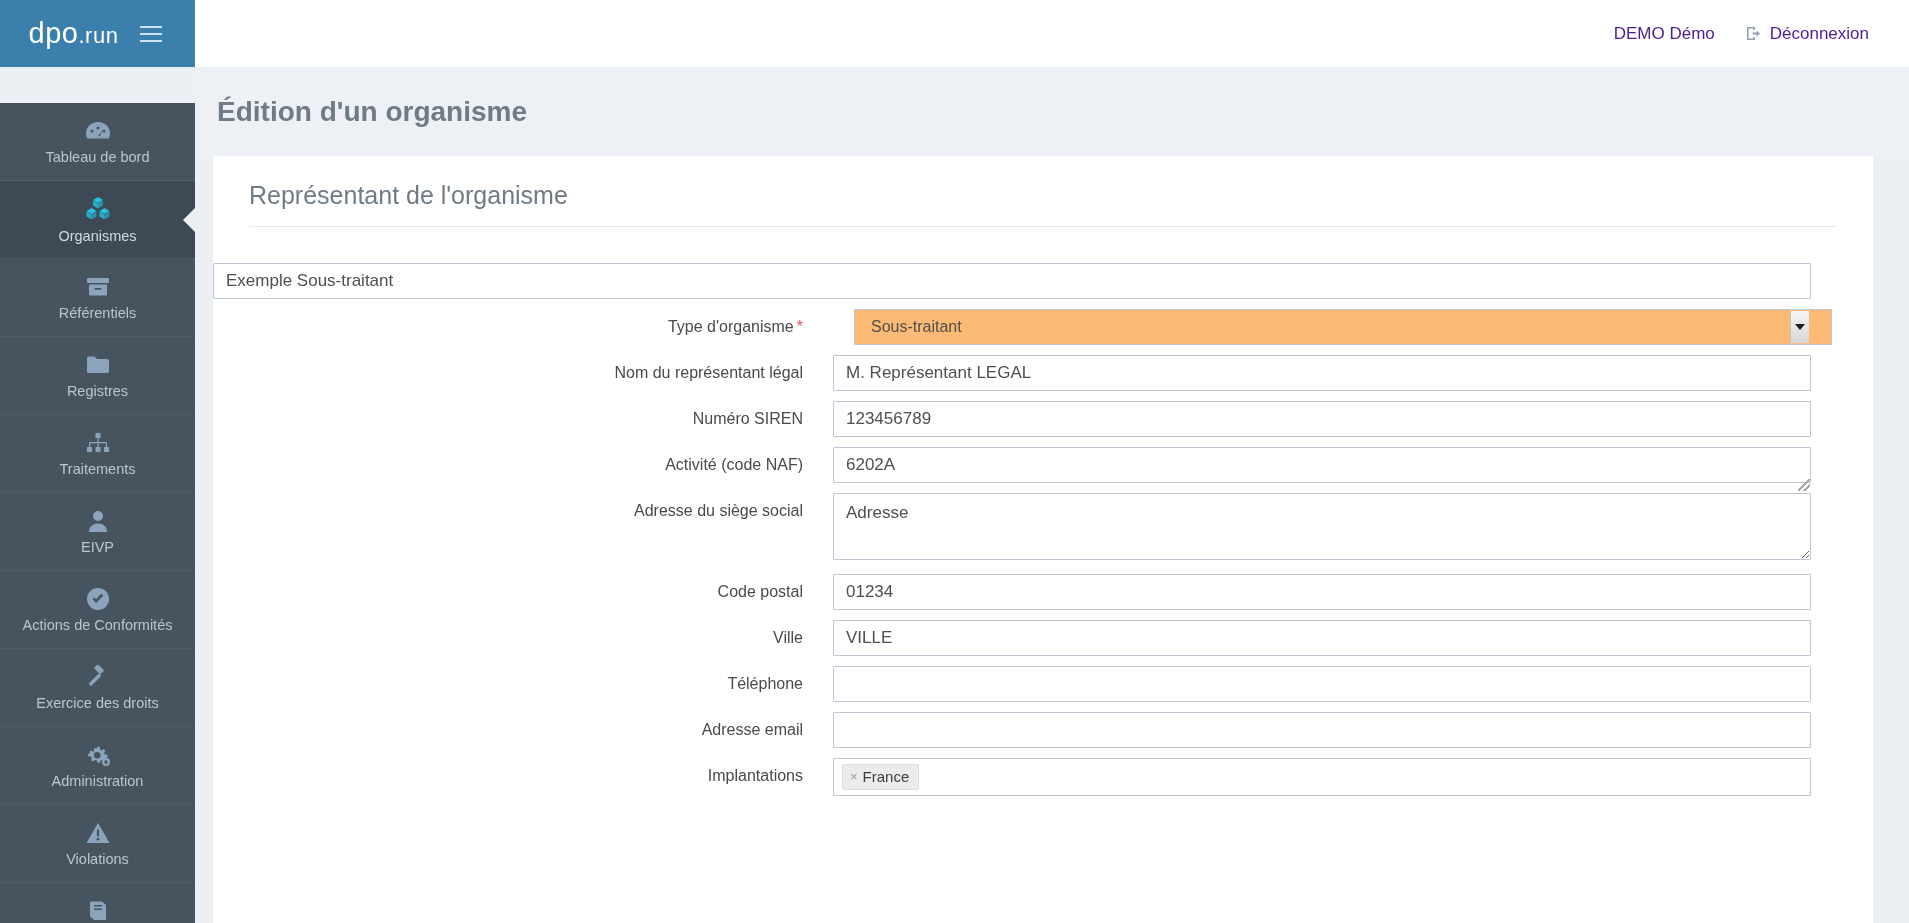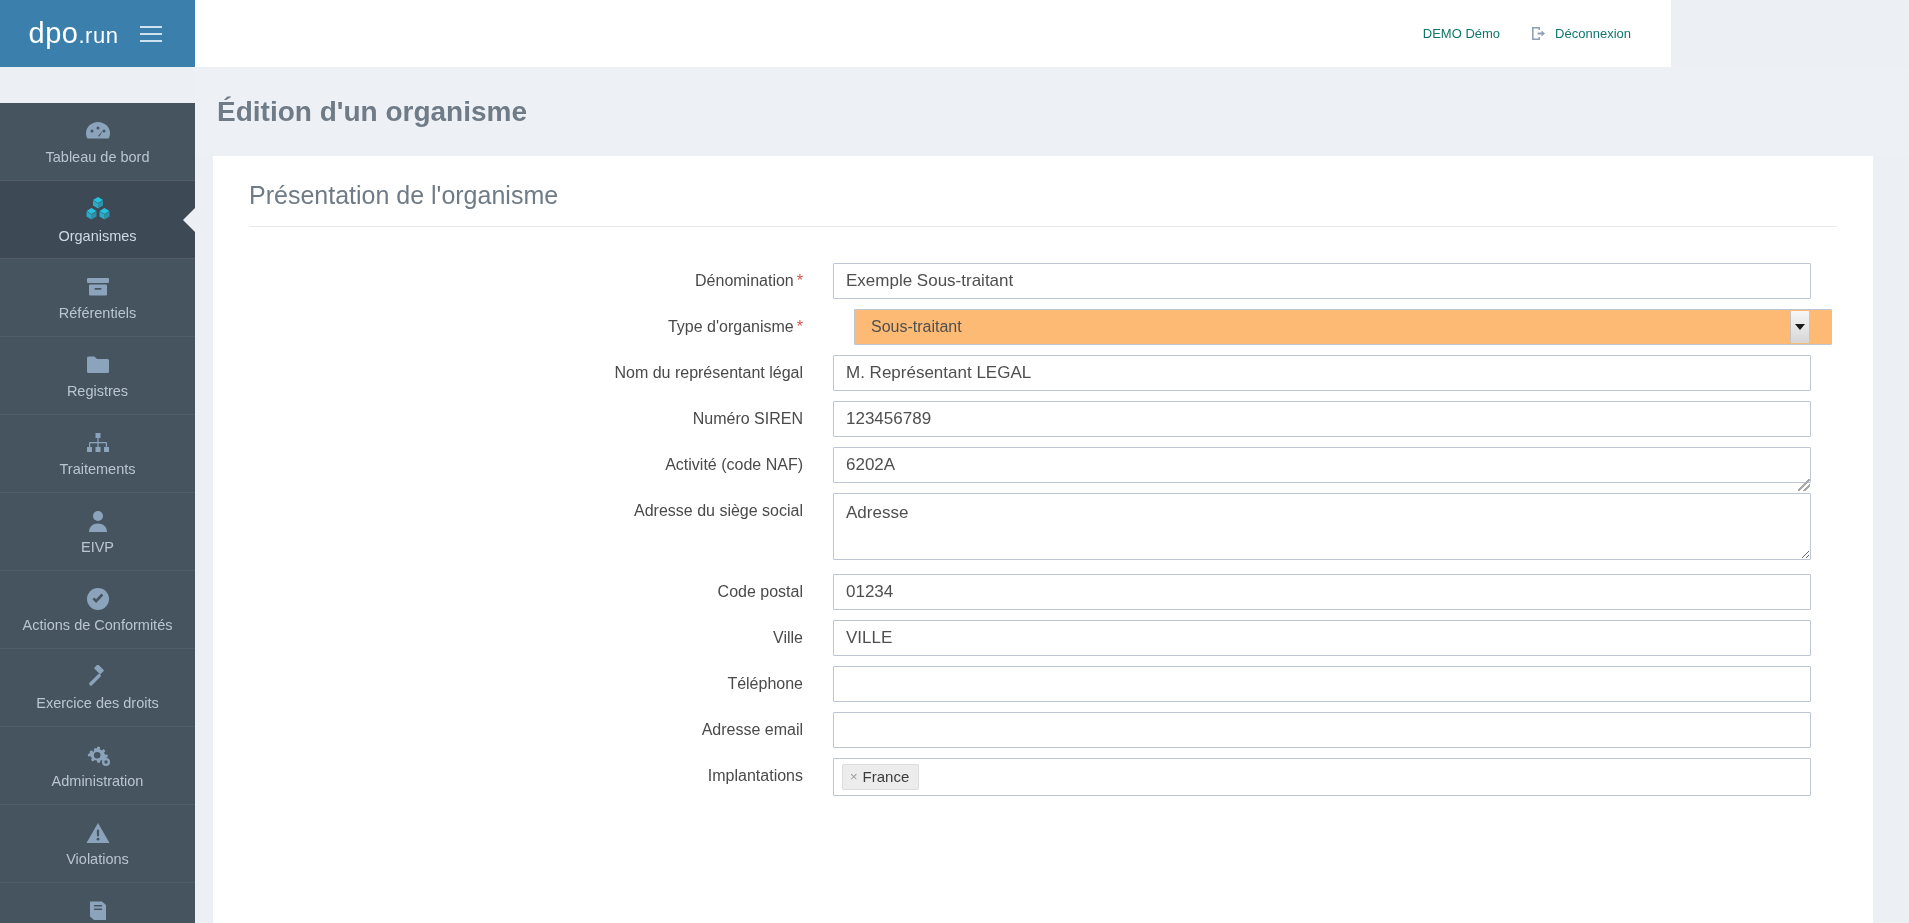--- a/index.html
+++ b/index.html
@@ -6,21 +6,21 @@
   html, body {
     width: 1909px; height: 923px;
     font-family: "Liberation Sans", sans-serif;
     background: #ecf0f5;
     overflow: hidden;
   }
   body { position: relative; }
 
   
   .topbar {
-    position: absolute; top: 0; left: 0; width: 1671px; height: 67px;
+    position: absolute; top: 0; left: 0; width: 1909px; height: 67px;
     background: #ffffff;
     display: flex; align-items: stretch;
     z-index: 40;
   }
   .logo-box {
     width: 195px; height: 67px; background: #3b80ac;
     display: flex; align-items: center; justify-content: center;
     gap: 18px; flex: 0 0 195px;
   }
   .logo-text {
@@ -30,21 +30,21 @@
   .logo-text .suffix { font-size: 22px; }
   .hamburger { display: flex; flex-direction: column; gap: 5px; cursor: pointer; padding: 4px; }
   .hamburger span { display: block; width: 22px; height: 2px; background: #cfe2ef; }
 
   .topbar-right {
     flex: 1; display: flex; align-items: center; justify-content: flex-end;
     gap: 30px; padding-right: 40px;
   }
   .topbar-right .user-name,
   .topbar-right .logout {
-    color: #0f766e; font-size: 13px; display: flex; align-items: center; gap: 8px;
+    color: #4c1d95; font-size: 17px; display: flex; align-items: center; gap: 8px;
     text-decoration: none; cursor: pointer;
   }
   .logout svg { display: block; }
 
   
   .sidebar {
     position: absolute; top: 67px; left: 0; width: 195px; height: 856px;
     background: #46545f; z-index: 30; margin-top: 36px;
   }
   .side-item {
@@ -292,27 +292,26 @@
     </span>
     <span class="lbl">Manuel utilisateur</span>
   </div>
 </nav>
 
 <div class="page-head">
   <h1 class="page-title">Édition d'un organisme</h1>
 </div>
 
 <section class="card">
-  <h2 class="card-title">Présentation de l'organisme</h2>
+  <h2 class="card-title">Représentant de l'organisme</h2>
   <div class="card-divider"></div>
 
   <form class="form">
 
     <div class="row">
-      <div class="label"><span>Dénomination</span><span class="req">*</span></div>
       <div class="ctrl">
         <input class="txt" type="text" value="Exemple Sous-traitant" style="">
       </div>
     </div>
 
     <div class="row">
       <div class="label"><span>Type d'organisme</span><span class="req">*</span></div>
       <div class="ctrl">
         <div class="sel-wrap">
           <div class="sel">

